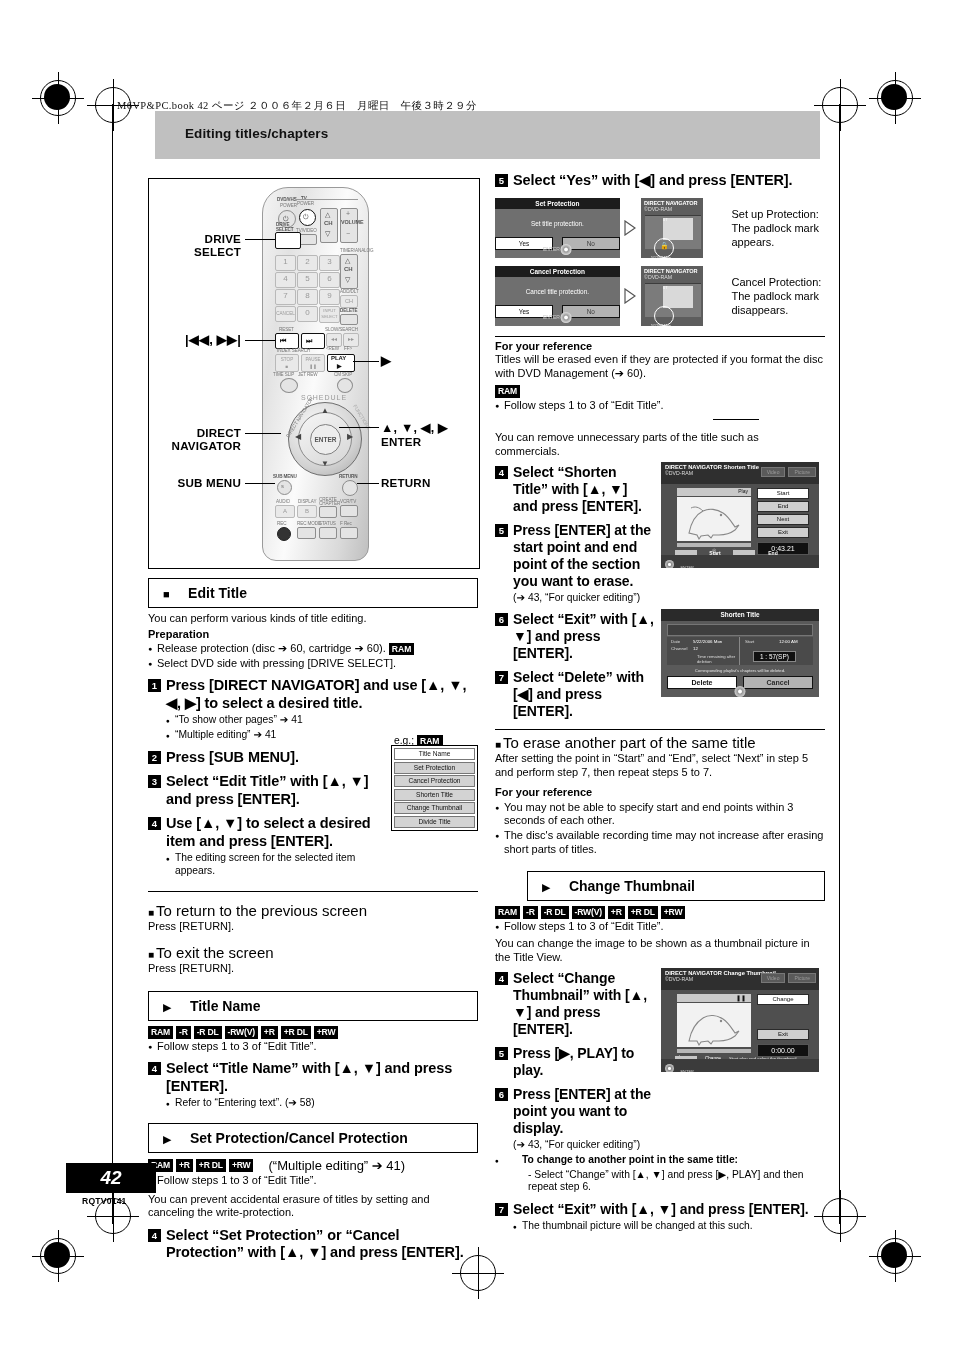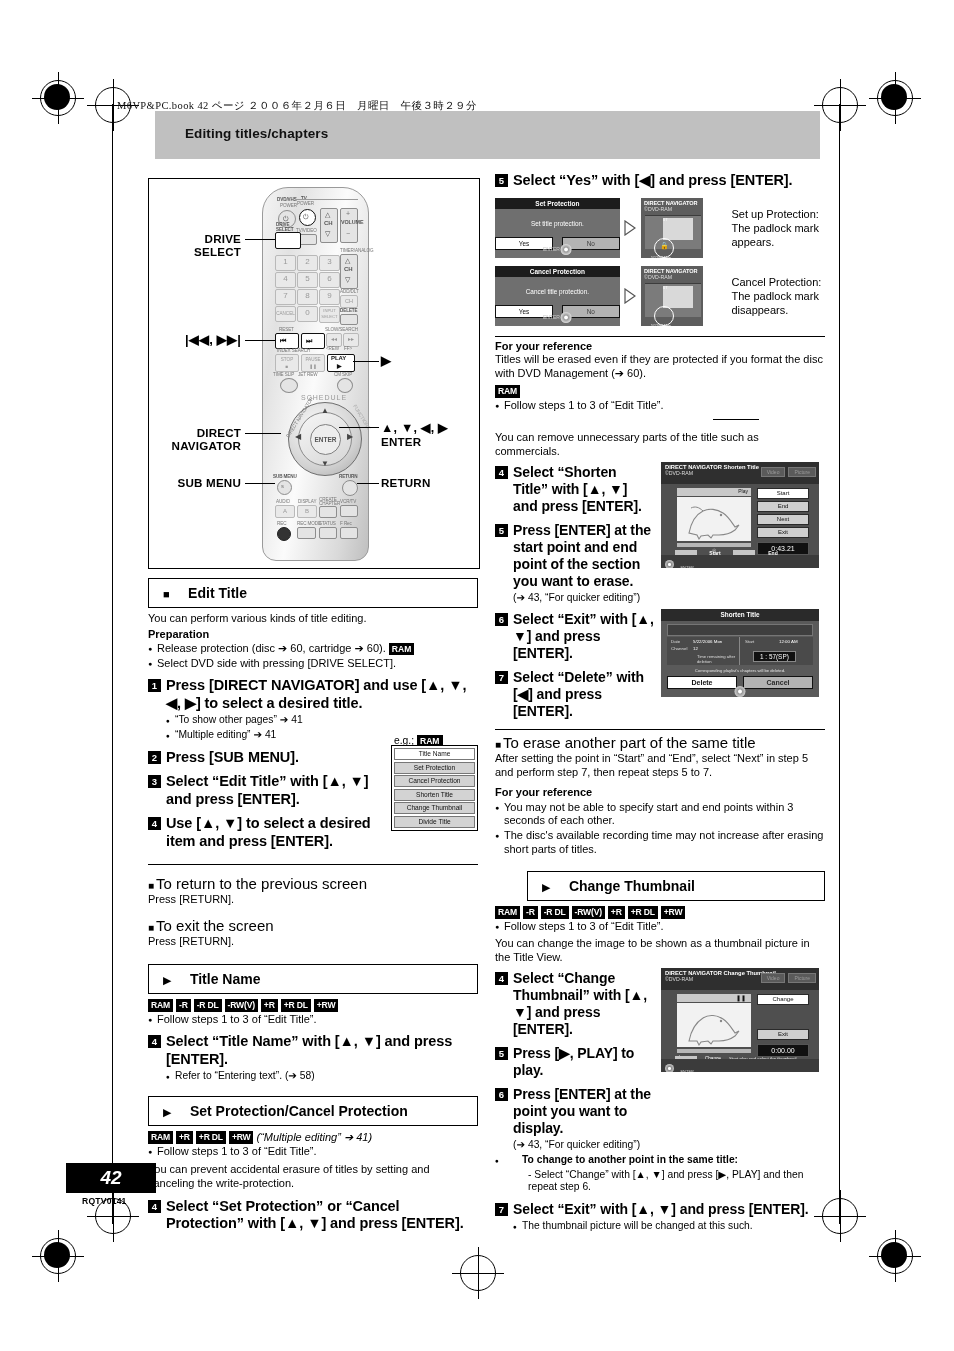--- a/index.html
+++ b/index.html
@@ -44,21 +44,21 @@
   
   .sqhead{font-size:15px;font-weight:normal;margin-top:10px;}
   .sqhead:before{content:"\25A0";font-size:10px;margin-right:2px;}
 
   .rule{border-top:1.6px solid #000;margin-top:9px;}
 
   
   .badges{margin-top:5px;display:flex;align-items:center;flex-wrap:wrap;gap:3px;}
   .badge{background:#000;color:#fff;font-size:8.6px;font-weight:bold;padding:1px 3px 1.4px 3px;letter-spacing:-.2px;
          display:inline-block;line-height:10px;white-space:nowrap;}
-  .badgenote{font-size:11px;margin-left:0;font-style:italic;}
+  .badgenote{font-size:13px;margin-left:12px;}
   .badge-inline{background:#000;color:#fff;font-size:8.6px;font-weight:bold;padding:1px 3px;display:inline-block;line-height:10px;}
 
   
   .remotebox{position:absolute;left:148px;top:178px;width:330px;height:389px;border:1.2px solid #000;background:#fff;}
   .remote{position:absolute;left:113px;top:8px;width:105px;height:372px;
           background:linear-gradient(100deg,#f4f4f4 0%,#e2e2e2 22%,#fbfbfb 50%,#d9d9d9 82%,#bfbfbf 100%);
           border:1px solid #9a9a9a;border-radius:26px 26px 14px 14px;}
   .rlabel{position:absolute;font-size:11.6px;font-weight:bold;letter-spacing:.2px;text-align:right;}
   .rlabel.left{text-align:right;}
   .rlabel.right{text-align:left;}
@@ -325,20 +325,21 @@
 
   <div class="step" style="width:222px;">
     <div class="stepnum">3</div>
     <div class="steptxt">Select “Edit Title” with [▲, ▼] and press [ENTER].</div>
   </div>
 
   <div class="step" style="width:228px;">
     <div class="stepnum">4</div>
     <div>
       <div class="steptxt">Use [▲, ▼] to select a desired item and press [ENTER].</div>
+      <div class="stepnote">The editing screen for the selected item appears.</div>
     </div>
   </div>
 
   <div class="rule" style="margin-top:14px;"></div>
 
   <div class="sqhead">To return to the previous screen</div>
   <div class="para" style="margin-top:1px;">Press [RETURN].</div>
 
   <div class="sqhead">To exit the screen</div>
   <div class="para" style="margin-top:1px;">Press [RETURN].</div>

